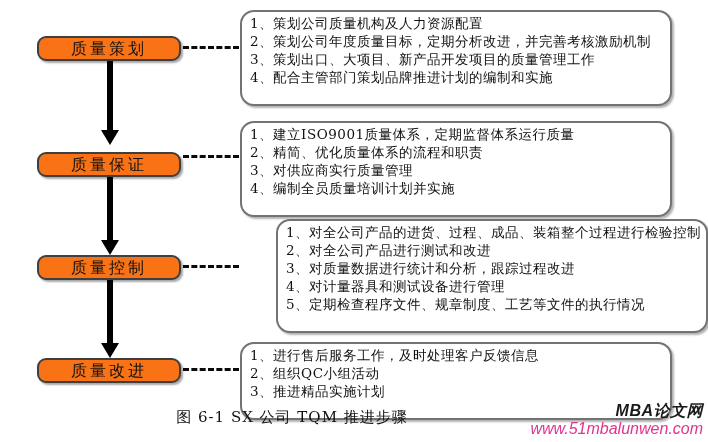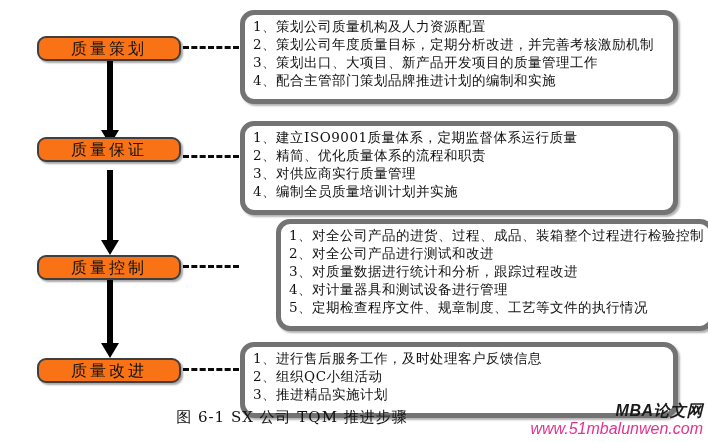--- a/index.html
+++ b/index.html
@@ -18,21 +18,21 @@
     border:2px solid #3f3f3f;
     border-radius:9px;
     background:#f97316;
     box-shadow:2px 2px 2px rgba(0,0,0,0.35);
     text-align:center;
     font-size:16px;line-height:21px;
     letter-spacing:3px;
     z-index:2;
   }
   .stage-box-1{top:36px;}
-  .stage-box-2{top:137px;font-family:Liberation Serif, serif;}
+  .stage-box-2{top:152px;font-family:Liberation Serif, serif;}
   .stage-box-3{top:255px;}
   .stage-box-4{top:358px;border-radius:9px;}
 
   
   .flow-arrow{position:absolute;left:99px;width:22px;z-index:1;}
   .flow-arrow .stem{
     margin:0 auto;width:6px;background:#000000;
   }
   .flow-arrow .head{
     width:0;height:0;margin:0 auto;
@@ -50,25 +50,25 @@
     border-top:3px dashed #0a0a0a;
   }
   .dash-connector-1{top:46px;}
   .dash-connector-2{top:155px;}
   .dash-connector-3{top:265px;}
   .dash-connector-4{top:368px;}
 
   
   .task-panel{
     position:absolute;left:240px;width:414px;
-    border:5px solid #737373;
+    border:2px solid #737373;
     border-radius:14px;
     background:#ffffff;
     box-shadow:2px 2px 2px rgba(0,0,0,0.3);
-    padding:2px 6px 10px 8px;
+    padding:2px 6px 18px 8px;
     font-size:13.5px;line-height:18px;
     white-space:nowrap;
   }
   .task-panel-1{top:10px;height:72px;}
   .task-panel-2{top:121px;height:72px;}
   .task-panel-3{top:219px;height:90px;margin-left:36px;}
   .task-panel-4{top:342px;height:54px;}
   .task-line{height:18px;letter-spacing:0.5px;}
 
   

